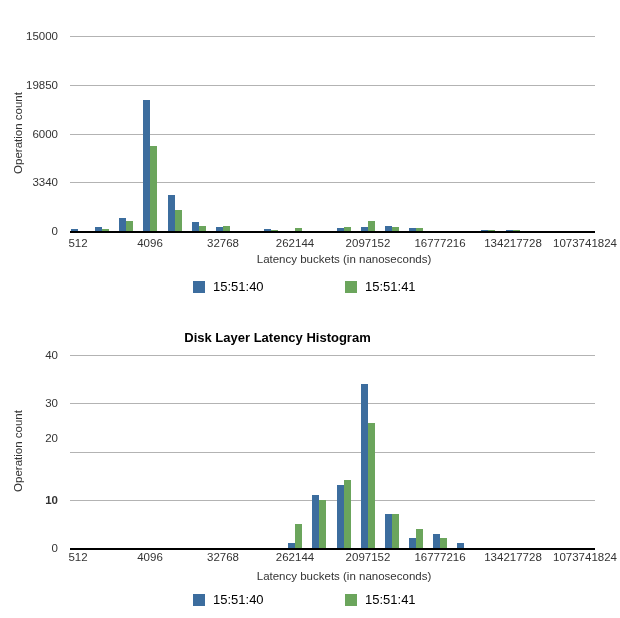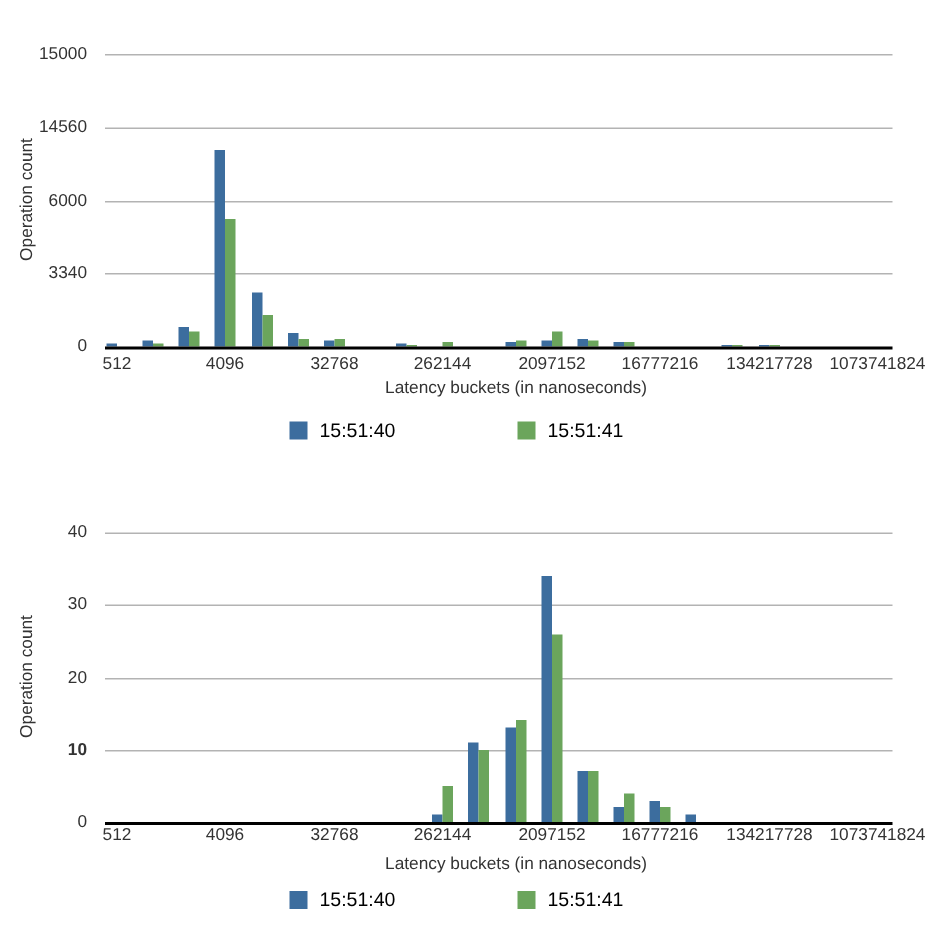--- a/index.html
+++ b/index.html
@@ -82,40 +82,41 @@
     <span class="legend-item first">
       <span class="swatch" style="background: rgb(60, 109, 158);"></span>
       <span class="legend-label">15:51:40</span>
     </span>
     <span class="legend-item second">
       <span class="swatch" style="background: rgb(107, 165, 92);"></span>
       <span class="legend-label">15:51:41</span>
     </span>
   </div>
 
+  <div class="chart-title" id="c2-title">Disk Layer Latency Histogram</div>
   <div class="y-title" id="c2-ytitle">Operation count</div>
   <div class="x-title" id="c2-xtitle">Latency buckets (in nanoseconds)</div>
   <div class="legend" id="c2-legend">
     <span class="legend-item first">
       <span class="swatch" style="background: rgb(60, 109, 158);"></span>
       <span class="legend-label">15:51:40</span>
     </span>
     <span class="legend-item second">
       <span class="swatch" style="background: rgb(107, 165, 92);"></span>
       <span class="legend-label">15:51:41</span>
     </span>
   </div>
 
 <div class="ytick" style="top: 225px;">0</div>
     <div class="gridline" style="left: 70px; width: 525px; top: 182px; background: rgb(179, 179, 179);"></div>
     <div class="ytick" style="top: 176px;">3340</div>
     <div class="gridline" style="left: 70px; width: 525px; top: 134px; background: rgb(179, 179, 179);"></div>
     <div class="ytick" style="top: 128px;">6000</div>
     <div class="gridline" style="left: 70px; width: 525px; top: 85px; background: rgb(179, 179, 179);"></div>
-    <div class="ytick" style="top: 79px;">14560</div>
+    <div class="ytick" style="top: 79px;">19850</div>
     <div class="gridline" style="left: 70px; width: 525px; top: 36px; background: rgb(179, 179, 179);"></div>
     <div class="ytick" style="top: 30px;">15000</div>
     <div class="bar" style="left: 71px; width: 7px; top: 229px; height: 2px; background: rgb(60, 109, 158);"></div>
     <div class="bar" style="left: 95px; width: 7px; top: 227px; height: 4px; background: rgb(60, 109, 158);"></div>
     <div class="bar" style="left: 119px; width: 7px; top: 218px; height: 13px; background: rgb(60, 109, 158);"></div>
     <div class="bar" style="left: 143px; width: 7px; top: 100px; height: 131px; background: rgb(60, 109, 158);"></div>
     <div class="bar" style="left: 168px; width: 7px; top: 195px; height: 36px; background: rgb(60, 109, 158);"></div>
     <div class="bar" style="left: 192px; width: 7px; top: 222px; height: 9px; background: rgb(60, 109, 158);"></div>
     <div class="bar" style="left: 216px; width: 7px; top: 227px; height: 4px; background: rgb(60, 109, 158);"></div>
     <div class="bar" style="left: 264px; width: 7px; top: 229px; height: 2px; background: rgb(60, 109, 158);"></div>
@@ -145,21 +146,21 @@
     <div class="xtick" style="left: 223px; top: 237px;">32768</div>
     <div class="xtick" style="left: 295px; top: 237px;">262144</div>
     <div class="xtick" style="left: 368px; top: 237px;">2097152</div>
     <div class="xtick" style="left: 440px; top: 237px;">16777216</div>
     <div class="xtick" style="left: 513px; top: 237px;">134217728</div>
     <div class="xtick" style="left: 585px; top: 237px;">1073741824</div>
     <div class="ytick" style="top: 542px;">0</div>
     <div class="gridline" style="left: 70px; width: 525px; top: 500px; background: rgb(179, 179, 179);"></div>
     <div class="ytick" style="top: 494px; font-weight: bold;">10</div>
     <div class="gridline" style="left: 70px; width: 525px; top: 452px; background: rgb(179, 179, 179);"></div>
-    <div class="ytick" style="top: 446px;">20</div>
+    <div class="ytick" style="top: 432px;">20</div>
     <div class="gridline" style="left: 70px; width: 525px; top: 403px; background: rgb(179, 179, 179);"></div>
     <div class="ytick" style="top: 397px;">30</div>
     <div class="gridline" style="left: 70px; width: 525px; top: 355px; background: rgb(179, 179, 179);"></div>
     <div class="ytick" style="top: 349px;">40</div>
     <div class="bar" style="left: 288px; width: 7px; top: 543px; height: 5px; background: rgb(60, 109, 158);"></div>
     <div class="bar" style="left: 312px; width: 7px; top: 495px; height: 53px; background: rgb(60, 109, 158);"></div>
     <div class="bar" style="left: 337px; width: 7px; top: 485px; height: 63px; background: rgb(60, 109, 158);"></div>
     <div class="bar" style="left: 361px; width: 7px; top: 384px; height: 164px; background: rgb(60, 109, 158);"></div>
     <div class="bar" style="left: 385px; width: 7px; top: 514px; height: 34px; background: rgb(60, 109, 158);"></div>
     <div class="bar" style="left: 409px; width: 7px; top: 538px; height: 10px; background: rgb(60, 109, 158);"></div>

